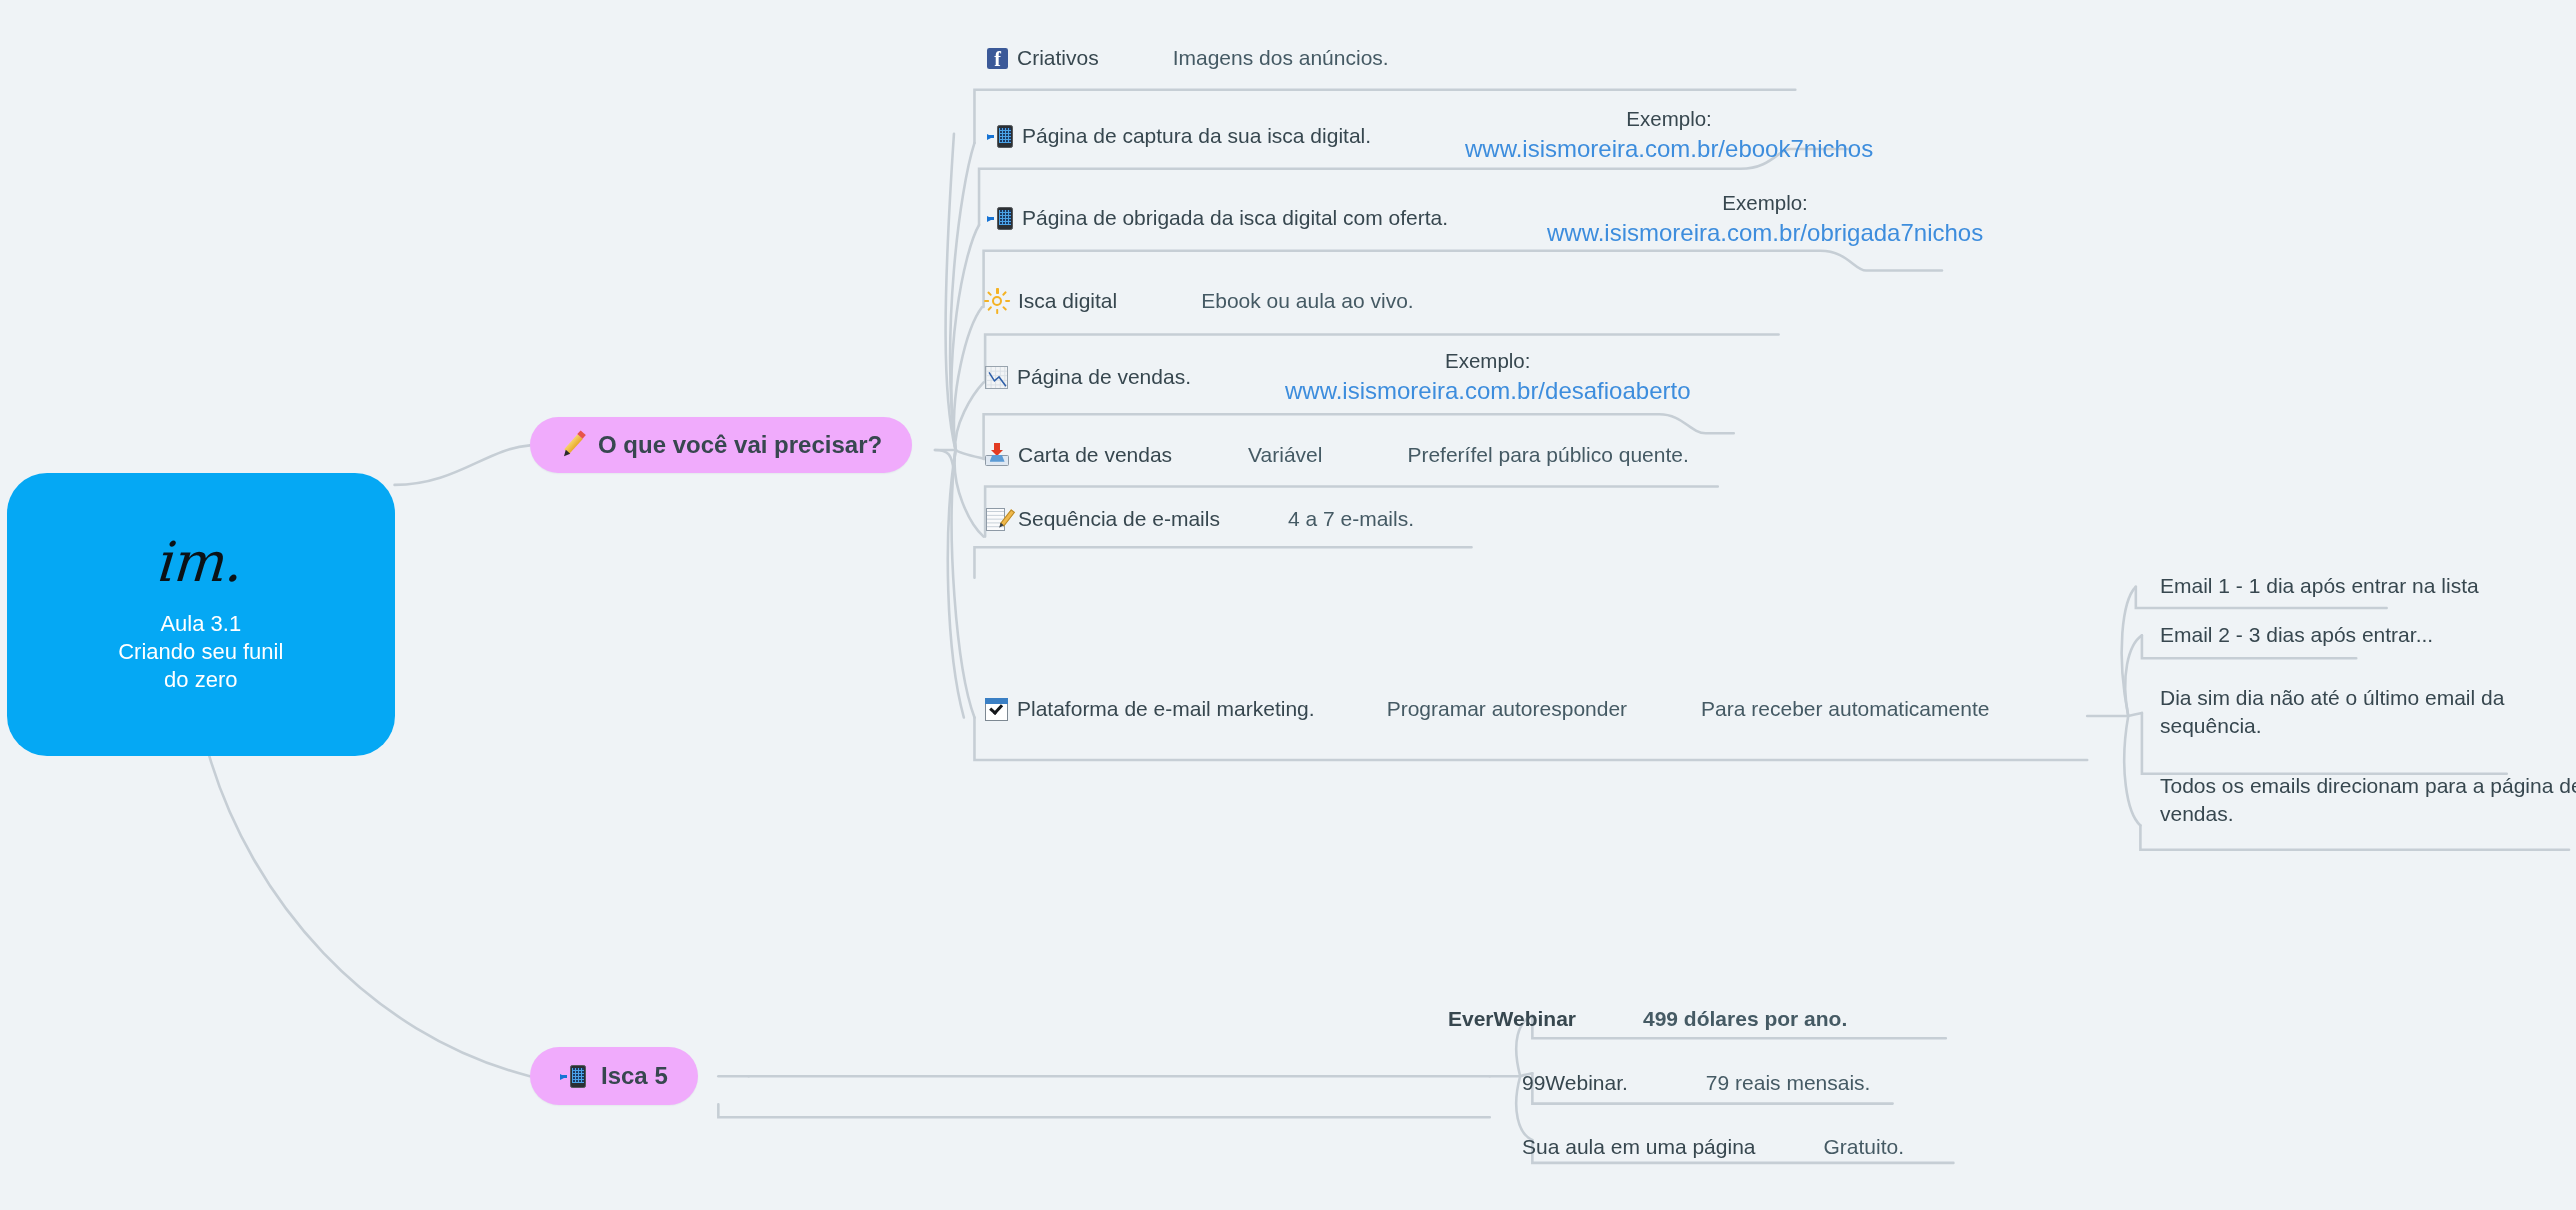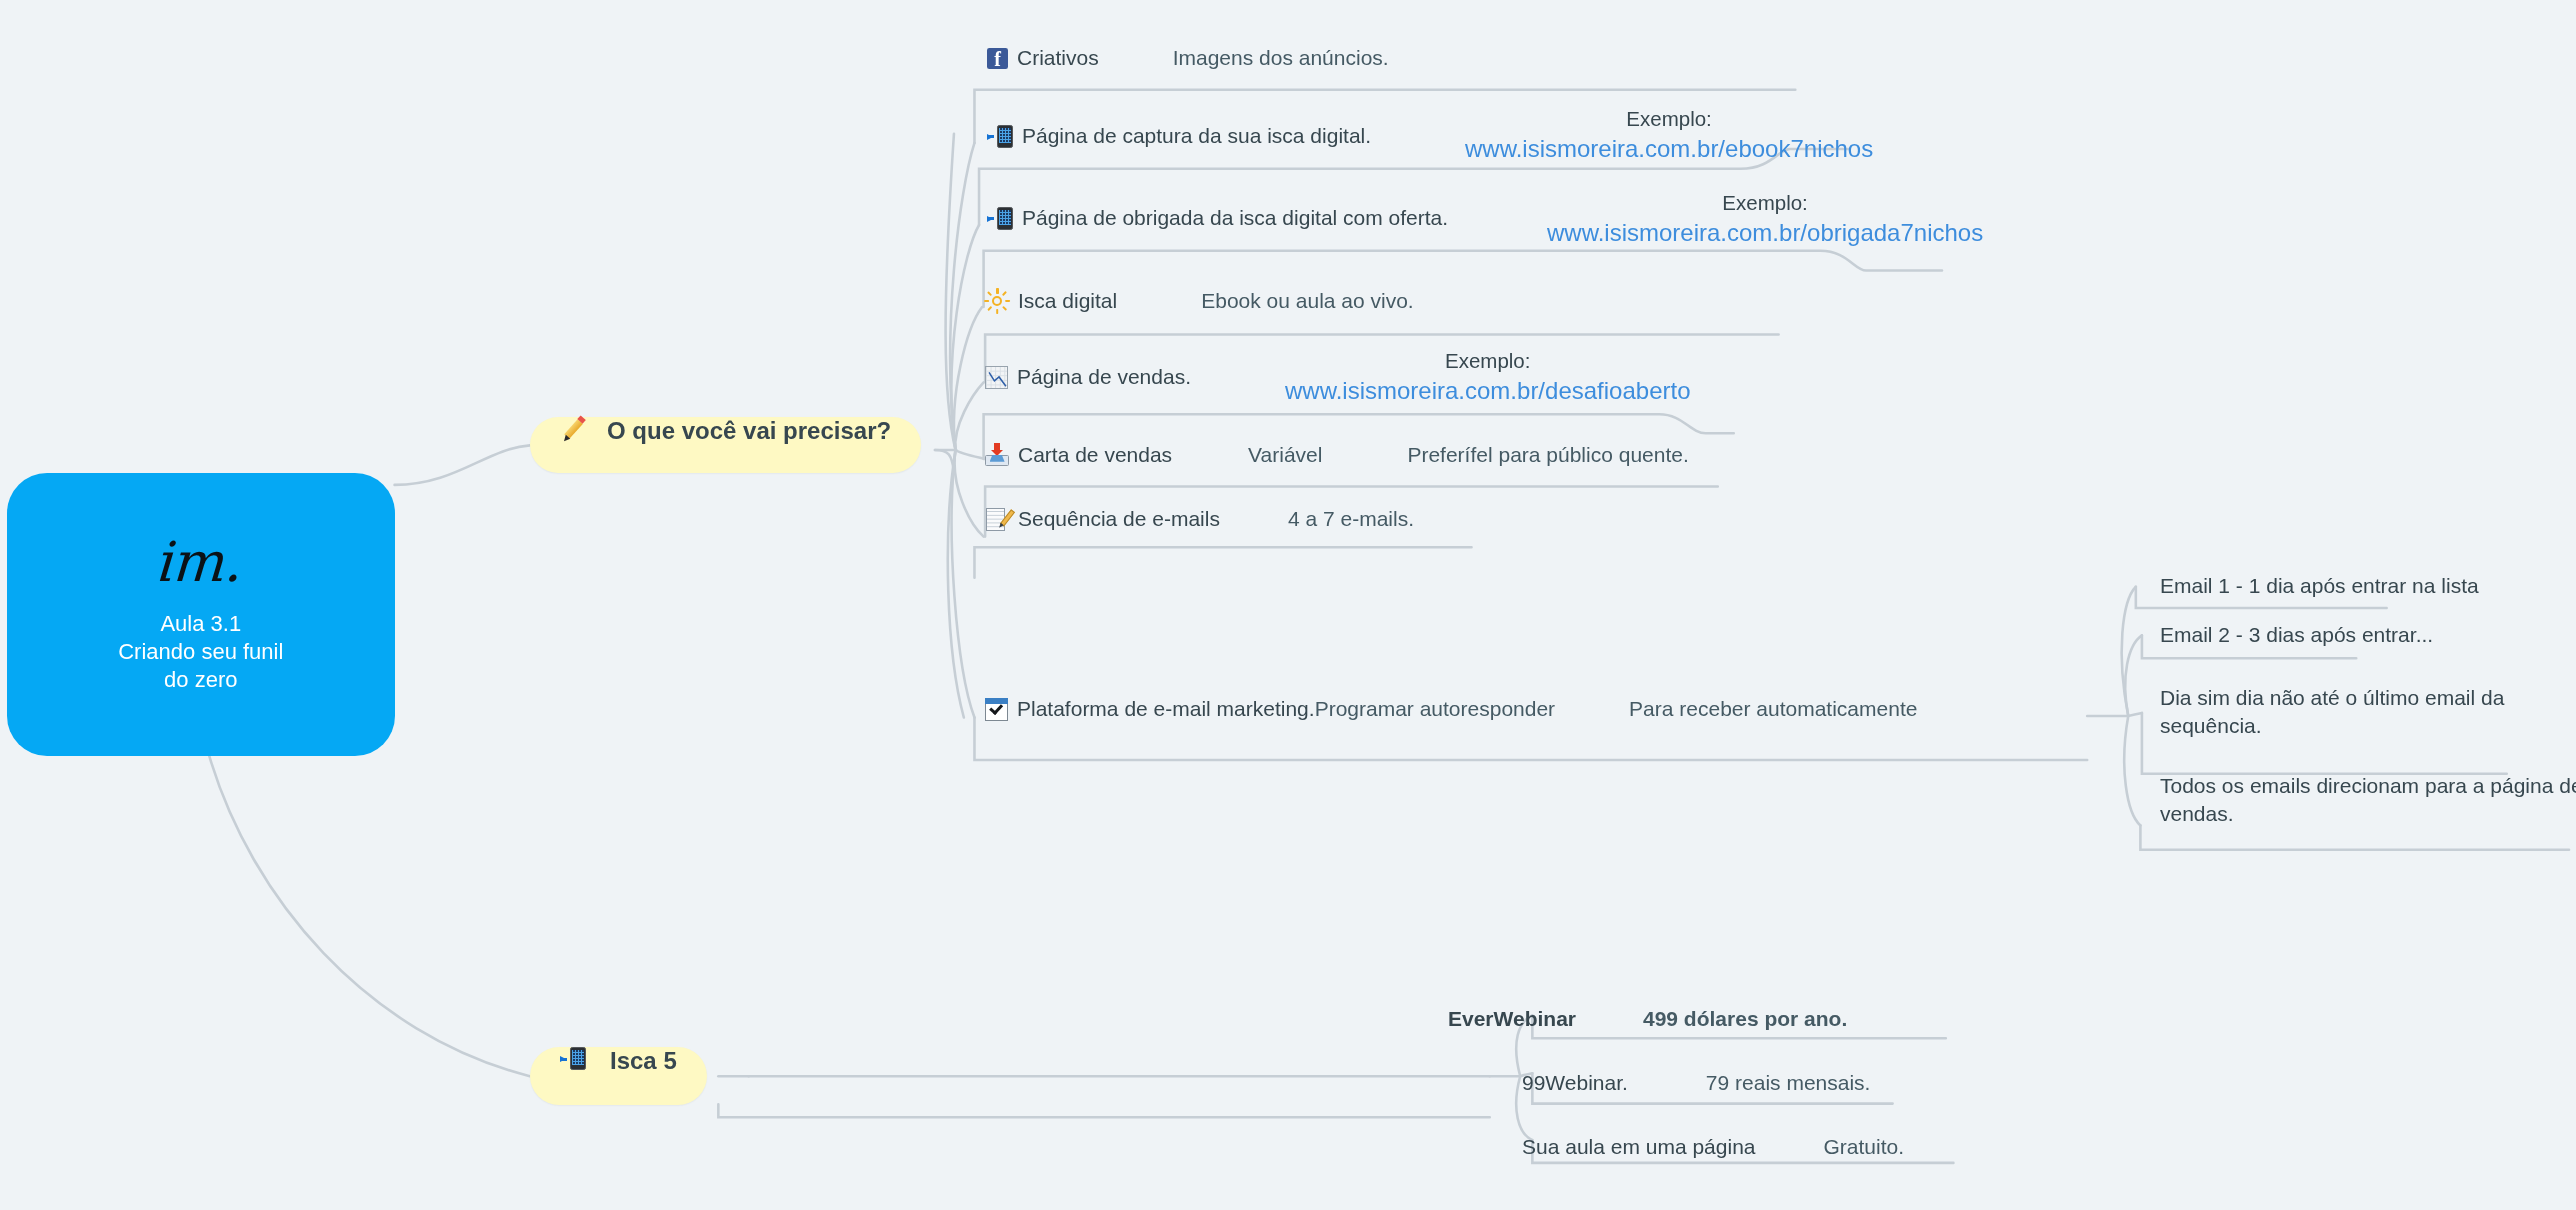--- a/index.html
+++ b/index.html
@@ -56,25 +56,25 @@
     font-size: 22px;
     line-height: 1.28;
     text-align: center;
     font-weight: 400;
     white-space: pre-line;
   }
 
   
   .pill {
     position: absolute;
-    background: #fef9c3;
+    background: #f0abfc;
     border-radius: 35px;
     display: flex;
-    align-items: flex-start;
-    gap: 15px;
+    align-items: center;
+    gap: 6px;
     padding: 0 30px;
     z-index: 4;
     box-shadow: 0 0.8px 1.5px rgba(20,40,60,.06);
   }
   .pill .pill-label {
     font-size: 24px;
     font-weight: 700;
     color: #37474f;
     white-space: nowrap;
   }
@@ -514,21 +514,21 @@
     <span class="cell sub" style="margin-left:68px;">4 a 7 e-mails.</span>
   </div>
 
   <div class="row" style="left:985px; top:695px;">
     <span class="icon ic-check">
       <span class="bx"></span>
         <span class="top"></span>
         <span class="mk"></span>
     </span>
     <span class="cell">Plataforma de e-mail marketing.</span>
-    <span class="cell sub" style="">Programar autoresponder</span>
+    <span class="cell sub" style="margin-left:72px;">Programar autoresponder</span>
     <span class="cell sub" style="margin-left:74px;">Para receber automaticamente</span>
   </div>
 
   <div class="row" style="left:2160px; top:572px;">
     <span class="cell">Email 1 - 1 dia após entrar na lista</span>
   </div>
   <div class="row" style="left:2160px; top:621px;">
     <span class="cell">Email 2 - 3 dias após entrar...</span>
   </div>
   <div class="row" style="left:2160px; top:684px; width:426px;">

